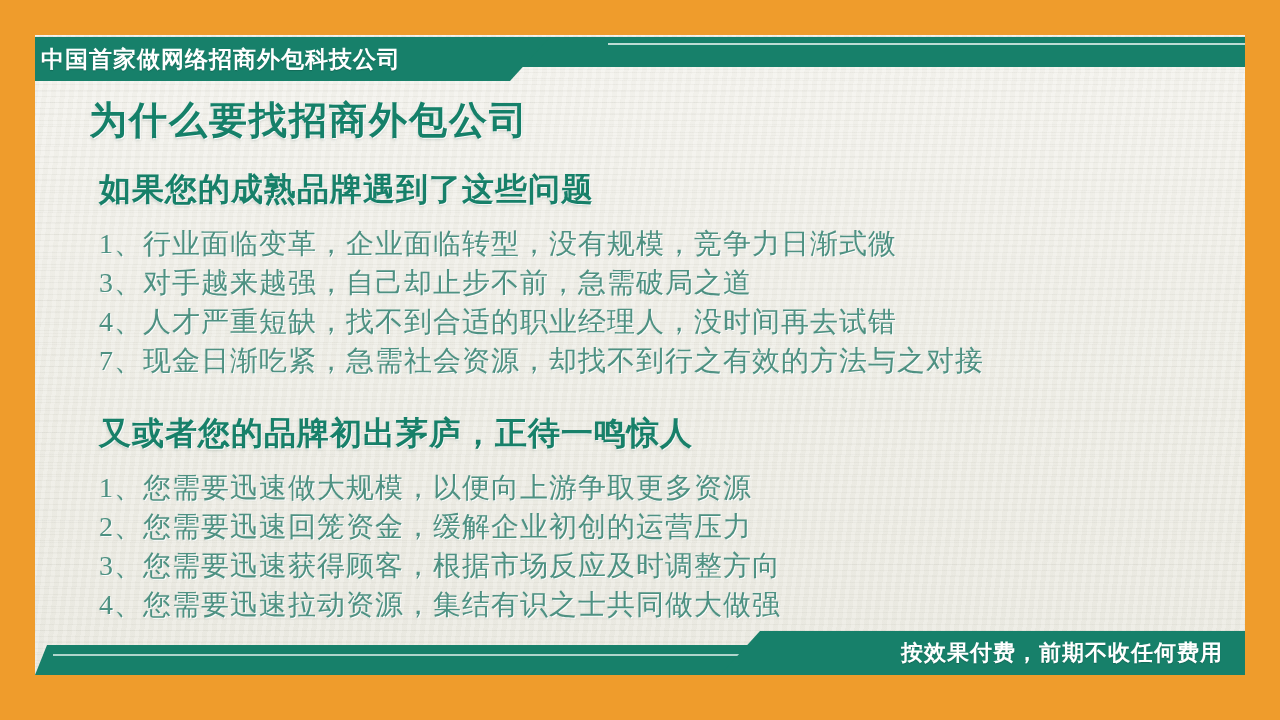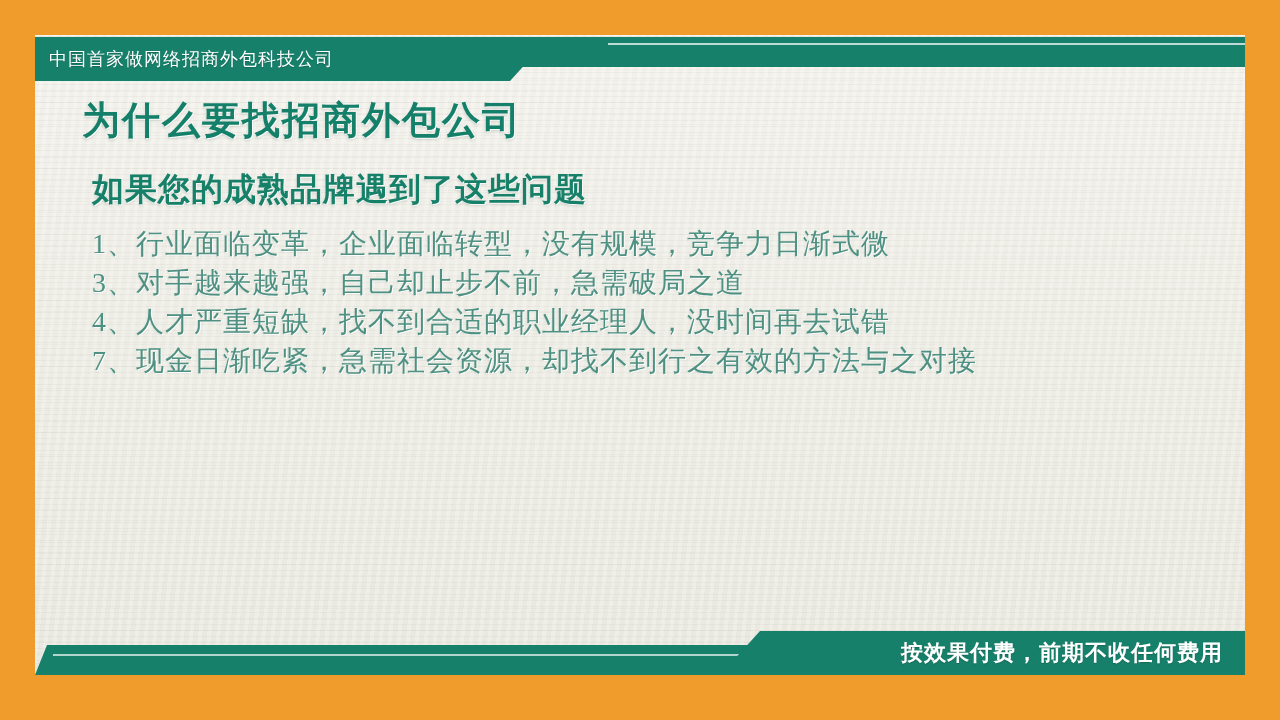--- a/index.html
+++ b/index.html
@@ -98,42 +98,42 @@
     width: 515px;
     height: 44px;
     background: #17806a;
     clip-path: polygon(0 0, 515px 0, 475px 44px, 0 44px);
     display: flex;
     align-items: center;
   }
 
   .header-title-text {
     color: #ffffff;
-    font-size: 18px;
-    font-weight: normal;
-    letter-spacing: 1px;
-    padding-left: 14px;
+    font-size: 23px;
+    font-weight: bold;
+    letter-spacing: 1px;
+    padding-left: 6px;
     text-shadow: 0 1px 1px rgba(0,0,0,.18);
     white-space: nowrap;
   }
 
   
   .header-rule {
     position: absolute;
     left: 573px;
     top: 6px;
     width: 637px;
     height: 2px;
     background: rgba(236,245,242,.78);
   }
 
   
   .content {
     position: absolute;
-    left: 35px;
+    left: 42px;
     top: 95px;
     width: 1210px;
     z-index: 3;
     padding-left: 47px;
   }
 
   .main-title {
     color: #158069;
     font-size: 38px;
     font-weight: bold;
@@ -254,20 +254,29 @@
       <ul class="bullet-list">
         <li class="bullet-item">1、行业面临变革，企业面临转型，没有规模，竞争力日渐式微</li>
         <li class="bullet-item">3、对手越来越强，自己却止步不前，急需破局之道</li>
         <li class="bullet-item">4、人才严重短缺，找不到合适的职业经理人，没时间再去试错</li>
         <li class="bullet-item">7、现金日渐吃紧，急需社会资源，却找不到行之有效的方法与之对接</li>
       </ul>
     </div>
 
     <div class="section-gap"></div>
 
+    <div class="section">
+      <div class="section-heading">又或者您的品牌初出茅庐，正待一鸣惊人</div>
+      <ul class="bullet-list">
+        <li class="bullet-item">1、您需要迅速做大规模，以便向上游争取更多资源</li>
+        <li class="bullet-item">2、您需要迅速回笼资金，缓解企业初创的运营压力</li>
+        <li class="bullet-item">3、您需要迅速获得顾客，根据市场反应及时调整方向</li>
+        <li class="bullet-item">4、您需要迅速拉动资源，集结有识之士共同做大做强</li>
+      </ul>
+    </div>
 
   </div>
 
   <div class="footer-band">
     <div class="footer-strip"></div>
     <div class="footer-rule"></div>
     <div class="footer-title-block">
       <span class="footer-title-text">按效果付费，前期不收任何费用</span>
     </div>
   </div>

